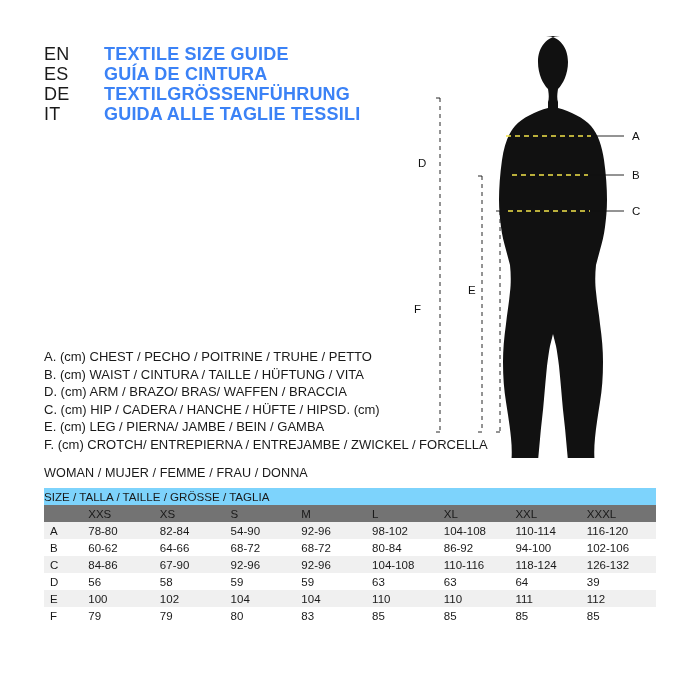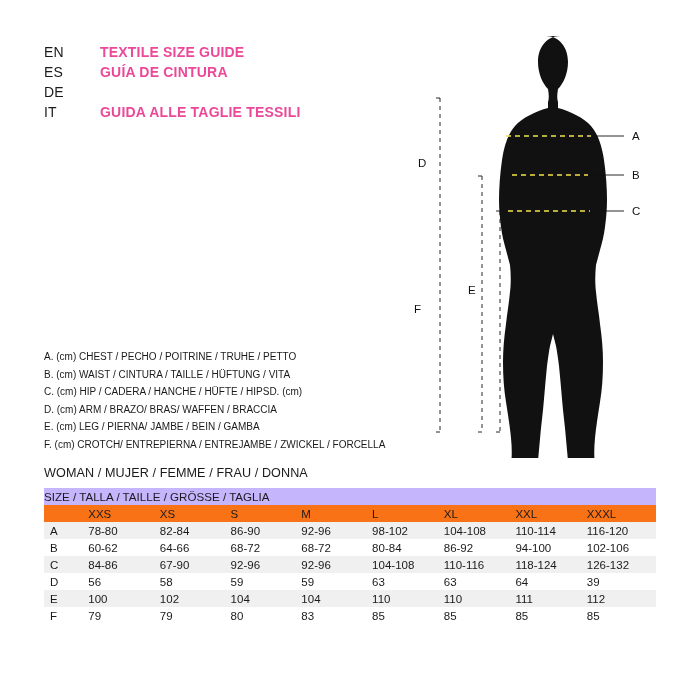--- a/index.html
+++ b/index.html
@@ -25,44 +25,44 @@
   .titles {
     position: absolute;
     left: 44px;
     top: 44px;
     width: 330px;
   }
   .title-row {
     display: flex;
     align-items: baseline;
     height: 20px;
-    font-size: 14px;
+    font-size: 18px;
     letter-spacing: 0.2px;
+    gap: 13px;
   }
   .title-lang {
     width: 47px;
     flex: 0 0 47px;
     color: #1a1a1a;
   }
   .title-text {
     font-weight: bold;
-    color: #ec4899;
+    color: #3b82f6;
     white-space: nowrap;
-    margin-left: 9px;
   }
 
   
   .legend {
     position: absolute;
     left: 44px;
     top: 348px;
     width: 440px;
   }
   .legend-line {
-    font-size: 10px;
+    font-size: 13px;
     line-height: 17.6px;
     white-space: nowrap;
   }
   .woman-line {
     position: absolute;
     left: 44px;
     top: 466px;
     font-size: 12.6px;
     letter-spacing: 0.1px;
   }
@@ -91,27 +91,27 @@
     color: #1a1a1a;
   }
   table.size-table td, table.size-table th {
     padding: 0;
     height: 17px;
     text-align: left;
     font-weight: normal;
     vertical-align: middle;
   }
   .row-head td {
-    background: #c4b5fd;
+    background: #7dd3fc;
     font-size: 11.6px;
     padding-left: 6px;
     height: 18px;
   }
   .row-sizes td {
-    background: #f97316;
+    background: #737373;
     height: 18px;
   }
   .row-light td { background: #f0f0f0; }
   .row-white td { background: #ffffff; }
   .c-label {
     width: 42px;
     padding-left: 6px !important;
   }
   .c-val {
     width: 81px;
@@ -127,20 +127,21 @@
     <div class="title-row">
       <span class="title-lang">EN</span>
       <span class="title-text">TEXTILE SIZE GUIDE</span>
     </div>
     <div class="title-row">
       <span class="title-lang">ES</span>
       <span class="title-text">GUÍA DE CINTURA</span>
     </div>
     <div class="title-row">
       <span class="title-lang">DE</span>
+      <span class="title-text">TEXTILGRÖSSENFÜHRUNG</span>
     </div>
     <div class="title-row">
       <span class="title-lang">IT</span>
       <span class="title-text">GUIDA ALLE TAGLIE TESSILI</span>
     </div>
   </div>
 
   <div class="figure">
     <svg width="268" height="430" viewBox="0 0 268 430" xmlns="http://www.w3.org/2000/svg">
 
@@ -203,22 +204,22 @@
         <line x1="98" y1="183" x2="106" y2="183"></line>
         <line x1="98" y1="404" x2="106" y2="404"></line>
       </g>
       <text x="70" y="266" font-family="Liberation Sans, sans-serif" font-size="11.5" fill="#111111">E</text>
     </svg>
   </div>
 
   <div class="legend">
     <div class="legend-line">A. (cm) CHEST / PECHO / POITRINE / TRUHE / PETTO</div>
     <div class="legend-line">B. (cm) WAIST / CINTURA / TAILLE / HÜFTUNG / VITA</div>
+    <div class="legend-line">D. (cm) ARM / BRAZO/ BRAS/ WAFFEN / BRACCIA</div>
     <div class="legend-line">C. (cm) HIP / CADERA / HANCHE / HÜFTE / HIPSD. (cm)</div>
-    <div class="legend-line">D. (cm) ARM / BRAZO/ BRAS/ WAFFEN / BRACCIA</div>
     <div class="legend-line">E. (cm) LEG / PIERNA/ JAMBE / BEIN / GAMBA</div>
     <div class="legend-line">F. (cm) CROTCH/ ENTREPIERNA / ENTREJAMBE / ZWICKEL / FORCELLA</div>
   </div>
 
   <div class="woman-line">WOMAN / MUJER / FEMME / FRAU / DONNA</div>
 
   <div class="table-wrap">
     <table class="size-table">
       <tbody>
         <tr class="row-head">
@@ -233,21 +234,21 @@
           <td class="c-val">L</td>
           <td class="c-val">XL</td>
           <td class="c-val">XXL</td>
           <td class="c-val">XXXL</td>
         </tr>
 
         <tr class="row-light">
           <td class="c-label">A</td>
           <td class="c-val">78-80</td>
           <td class="c-val">82-84</td>
-          <td class="c-val">86-90</td>
+          <td class="c-val">54-90</td>
           <td class="c-val">92-96</td>
           <td class="c-val">98-102</td>
           <td class="c-val">104-108</td>
           <td class="c-val">110-114</td>
           <td class="c-val">116-120</td>
         </tr>
         <tr class="row-white">
           <td class="c-label">B</td>
           <td class="c-val">60-62</td>
           <td class="c-val">64-66</td>

